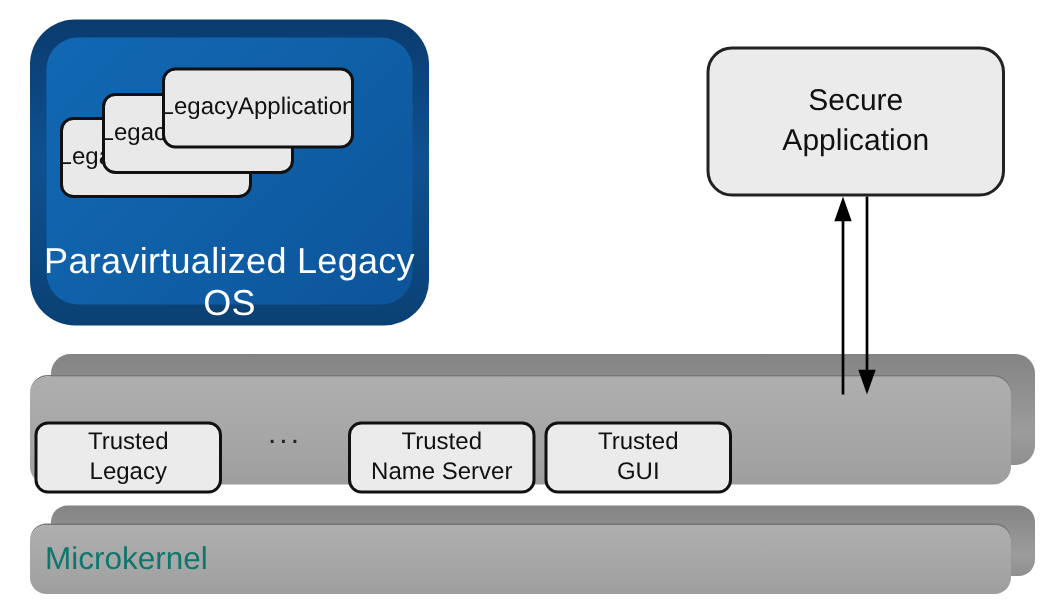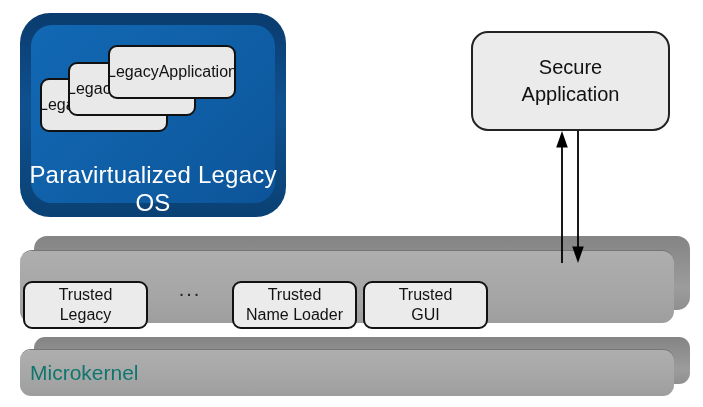--- a/index.html
+++ b/index.html
@@ -119,21 +119,21 @@
   <div class="slab-back services-back"></div>
   <div class="slab-front services-front"></div>
 
   <div class="service-box svc-loader">
     <span>Trusted</span>
     <span>Legacy</span>
   </div>
   <div class="svc-ellipsis">...</div>
   <div class="service-box svc-nameserver">
     <span>Trusted</span>
-    <span>Name Loader</span>
+    <span>Name Server</span>
   </div>
   <div class="service-box svc-gui">
     <span>Trusted</span>
     <span>GUI</span>
   </div>
 
   <div class="slab-back kernel-back"></div>
   <div class="slab-front kernel-front"></div>
   <div class="kernel-label">Microkernel</div>
 

